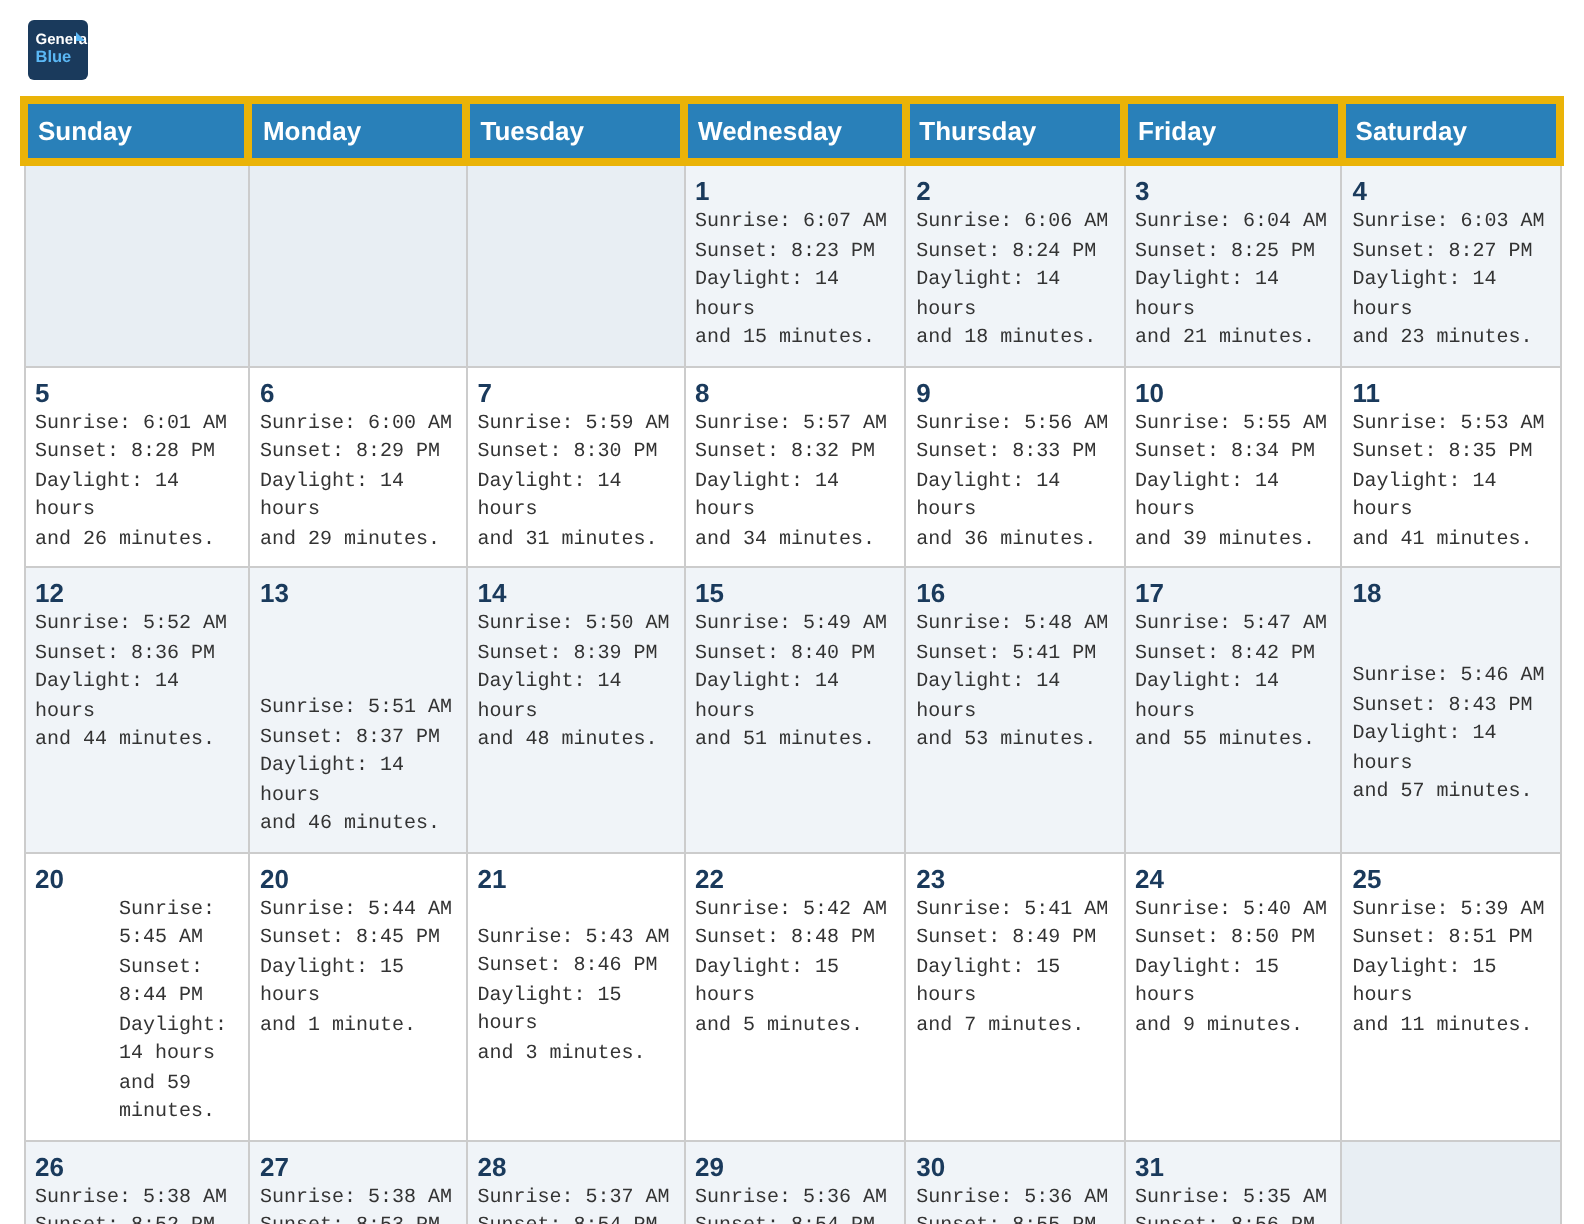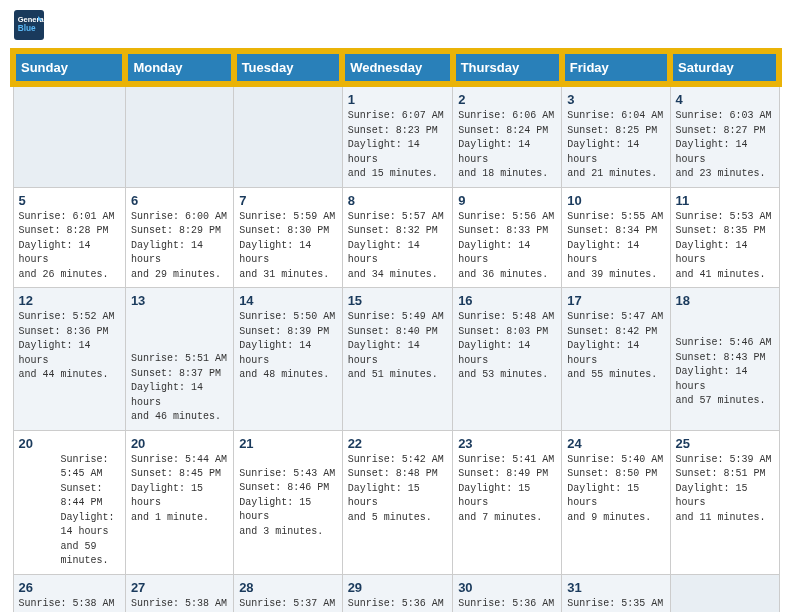--- a/index.html
+++ b/index.html
@@ -43,21 +43,21 @@
       border-collapse: collapse;
       font-size: 11px;
     }
     thead tr th {
       background-color: #2980b9;
       color: white;
       text-align: left;
       padding: 6px 5px;
       font-size: 13px;
       font-weight: bold;
-      border: 6px solid #eab308;
+      border: 4px solid #eab308;
     }
     tbody tr td {
       border: 1px solid #ccc;
       vertical-align: top;
       padding: 5px;
       width: 113px;
       min-height: 80px;
     }
     tbody tr:nth-child(odd) td {
       background-color: #f0f4f8;
@@ -225,21 +225,21 @@
         <td>
           <div class="day-number">15</div>
           <div class="day-info" style="white-space: pre-line;">Sunrise: 5:49 AM
 Sunset: 8:40 PM
 Daylight: 14 hours
 and 51 minutes.</div>
         </td>
         <td>
           <div class="day-number">16</div>
           <div class="day-info" style="white-space: pre-line;">Sunrise: 5:48 AM
-Sunset: 8:03 PM
+Sunset: 5:41 PM
 Daylight: 14 hours
 and 53 minutes.</div>
         </td>
         <td>
           <div class="day-number">17</div>
           <div class="day-info" style="white-space: pre-line;">Sunrise: 5:47 AM
 Sunset: 8:42 PM
 Daylight: 14 hours
 and 55 minutes.</div>
         </td>

